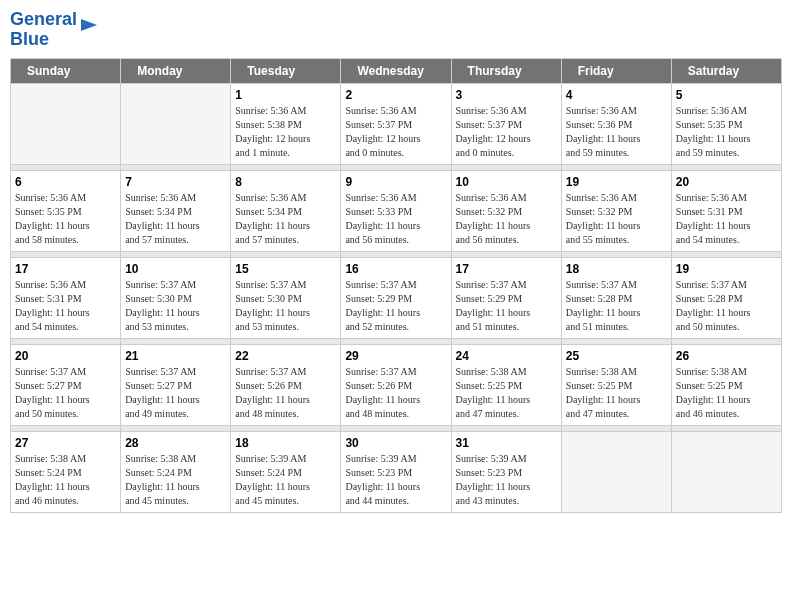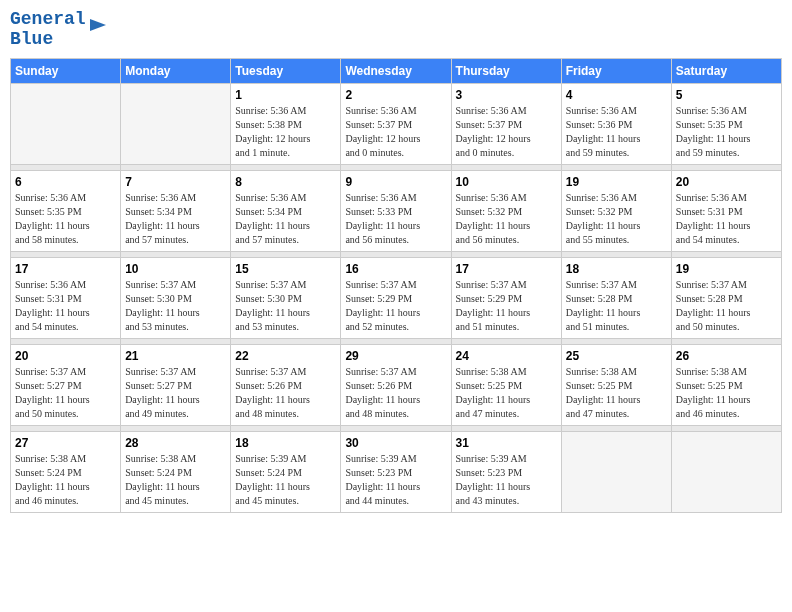--- a/index.html
+++ b/index.html
@@ -19,44 +19,43 @@
     .logo {
       display: flex;
       flex-direction: column;
       align-items: flex-start;
     }
     .logo-text {
       font-size: 18px;
       font-weight: bold;
       color: #333;
       line-height: 1.1;
-      font-family: Liberation Mono, monospace;
     }
     .logo-text .blue { color: #1a5fa8; }
     .title-block {
       text-align: right;
     }
     .month-title {
       font-size: 36px;
       font-weight: bold;
       color: #333;
     }
     .location-title {
       font-size: 14px;
       color: #333;
     }
     .calendar {
       width: 100%;
       border-collapse: collapse;
       font-size: 10.5px;
     }
     .calendar th {
-      background: #3b82f6;
+      background: #737373;
       color: #fff;
-      padding: 5px 4px;
+      padding: 5px 16px;
       text-align: left;
       font-size: 12px;
       font-weight: bold;
       border: 1px solid #ccc;
     }
     .calendar td {
       border: 1px solid #ccc;
       vertical-align: top;
       padding: 4px;
       width: calc(100% / 7);

